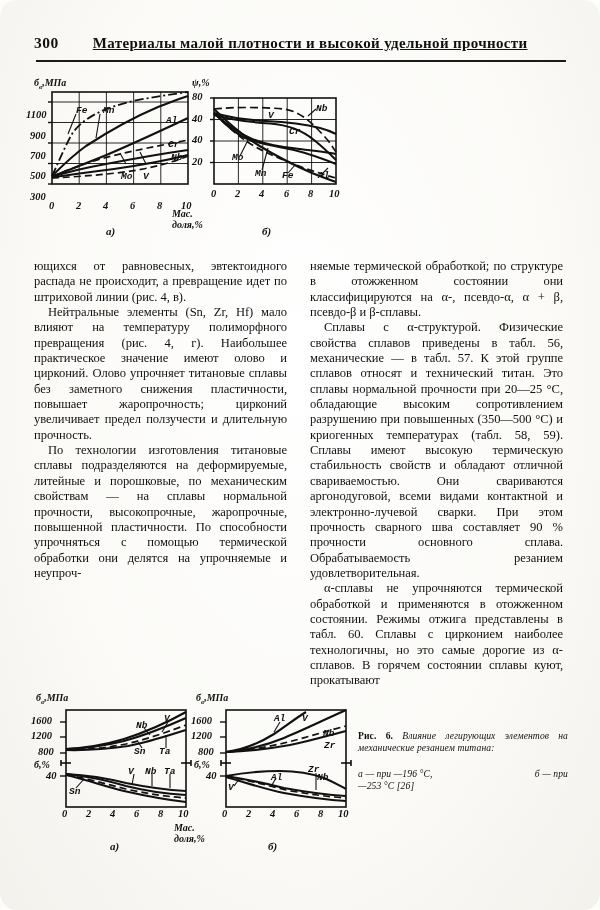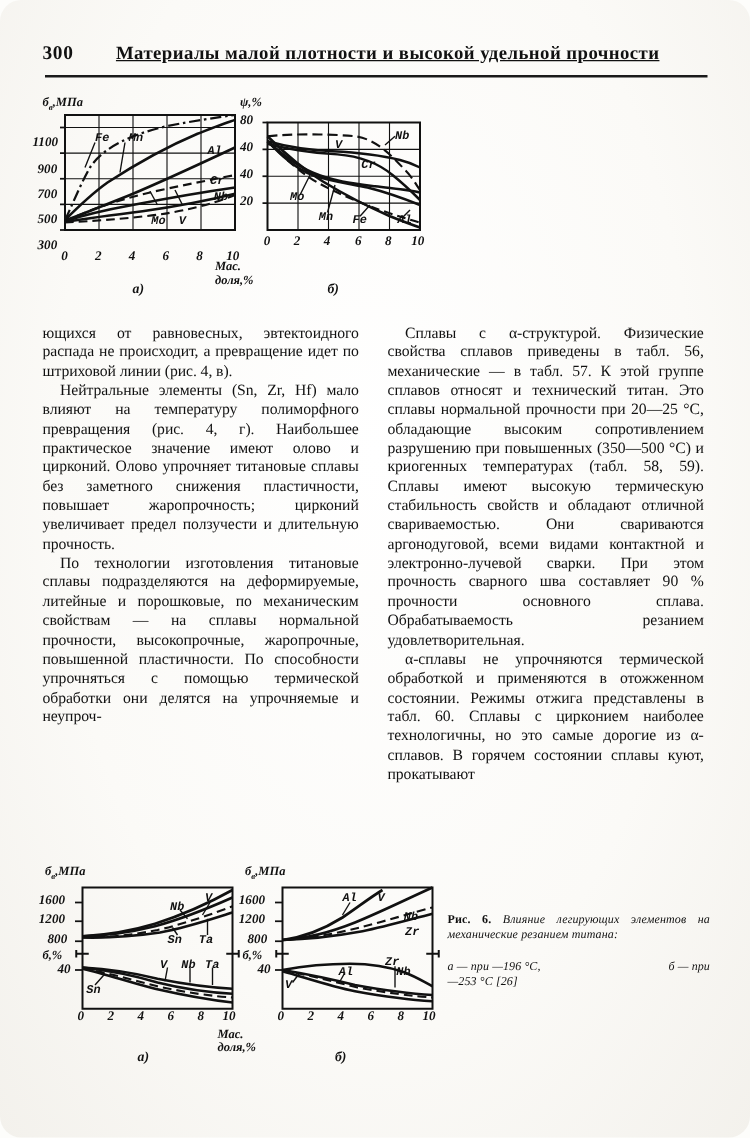--- a/index.html
+++ b/index.html
@@ -239,20 +239,21 @@
   </div>
 
 
   <div class="col" style="left:34px;top:259px;">
     <p>ющихся от равновесных, эвтектоидного распада не происходит, а превращение идет по штриховой линии (рис. 4, в).</p>
     <p class="ind">Нейтральные элементы (Sn, Zr, Hf) мало влияют на температуру полиморфного превращения (рис. 4, г). Наибольшее практическое значение имеют олово и цирконий. Олово упрочняет титановые сплавы без заметного снижения пластичности, повышает жаропрочность; цирконий увеличивает предел ползучести и длительную прочность.</p>
     <p class="ind">По технологии изготовления титановые сплавы подразделяются на деформируемые, литейные и порошковые, по механическим свойствам — на сплавы нормальной прочности, высокопрочные, жаропрочные, повышенной пластичности. По способности упрочняться с помощью термической обработки они делятся на упрочняемые и неупроч-</p>
   </div>
 
   <div class="col" style="left:310px;top:259px;">
+    <p>няемые термической обработкой; по структуре в отожженном состоянии они классифицируются на α-, псевдо-α, α + β, псевдо-β и β-сплавы.</p>
     <p class="ind">Сплавы с α-структурой. Физические свойства сплавов приведены в табл. 56, механические — в табл. 57. К этой группе сплавов относят и технический титан. Это сплавы нормальной прочности при 20—25 °С, обладающие высоким сопротивлением разрушению при повышенных (350—500 °С) и криогенных температурах (табл. 58, 59). Сплавы имеют высокую термическую стабильность свойств и обладают отличной свариваемостью. Они свариваются аргонодуговой, всеми видами контактной и электронно-лучевой сварки. При этом прочность сварного шва составляет 90 % прочности основного сплава. Обрабатываемость резанием удовлетворительная.</p>
     <p class="ind">α-сплавы не упрочняются термической обработкой и применяются в отожженном состоянии. Режимы отжига представлены в табл. 60. Сплавы с цирконием наиболее технологичны, но это самые дорогие из α-сплавов. В горячем состоянии сплавы куют, прокатывают</p>
   </div>
 
   <div class="figblock" style="left:24px;top:700px;">
 
     <div style="position:absolute;left:4px;top:0;">
       <div class="axis-title" style="position:absolute;left:8px;top:-8px;">б<sub style="font-size:7px">в</sub>,МПа</div>
       <svg width="176" height="125" viewBox="0 0 176 125">
 

